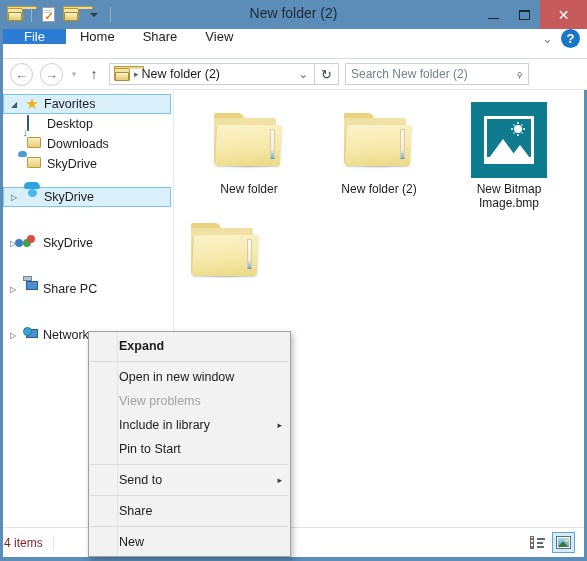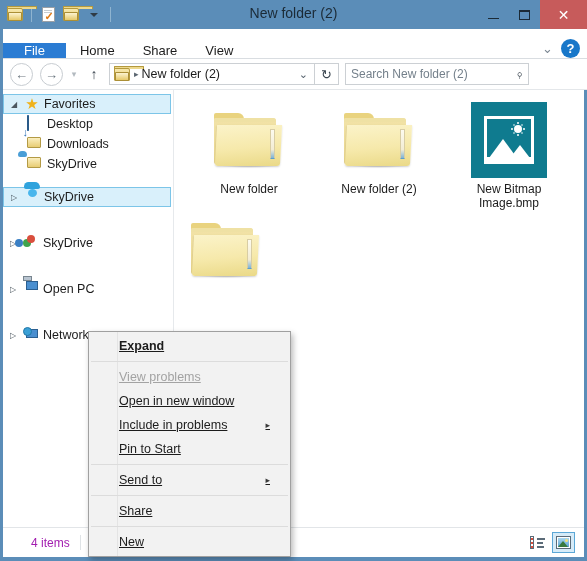--- a/index.html
+++ b/index.html
@@ -74,21 +74,21 @@
   }
   .win-btn.close { width: 47px; background: #c75b5b; }
   .min-glyph { width: 11px; height: 1px; background: #1b2a36; margin-top: 7px; }
   .max-glyph { width: 11px; height: 10px; border: 1px solid #1b2a36; border-top-width: 2px; }
   .close-glyph { color: #fff; font-size: 14px; line-height: 14px; }
 
   
   #ribbon {
     height: 30px; flex: none; position: relative;
     background: #fff; border-bottom: 1px solid #d9dde1;
-    display: flex; align-items: flex-end;
+    display: flex; align-items: flex-start;
   }
   #ribbon::before {
     content: ""; position: absolute; left: 0; top: 0; width: 3px; height: 30px; background: #5b8db8;
   }
   .tab {
     display: flex; align-items: center; padding: 0 14px; font-size: 13px; color: #1c1c1c;
     cursor: default;
   }
   .tab.file { background: #2b7cd3; color: #fff; margin-left: 3px; padding: 0 21px; }
   #ribbon-right { margin-left: auto; display: flex; align-items: center; padding-right: 7px; gap: 8px; }
@@ -297,42 +297,42 @@
 
   
   #ctxmenu {
     position: absolute; left: 88px; top: 241px; width: 203px;
     background: #f2f2f2; border: 1px solid #a0a0a0;
     box-shadow: 2px 3px 6px rgba(0,0,0,0.28);
     padding: 2px 0; z-index: 50;
   }
   .ctx-item {
     height: 24px; display: flex; align-items: center;
-    padding-left: 30px; padding-right: 20px;
-    font-size: 12.5px; color: #1c1c1c; cursor: default; position: relative; text-decoration: underline;
+    padding-left: 30px; padding-right: 8px;
+    font-size: 12.5px; color: #1c1c1c; cursor: default; position: relative;
   }
   .ctx-item.bold { font-weight: bold; }
   .ctx-item.disabled { color: #a3a3a3; }
   .ctx-sep { height: 1px; background: #dcdcdc; margin: 3px 2px 3px 2px; }
   .ctx-arrow {
     margin-left: auto; font-size: 9px; color: #3a3a3a;
   }
   #ctxmenu::before {
     content: ""; position: absolute; left: 0; top: 0; width: 28px; height: 100%;
     background: #f2f2f2; border-right: 1px solid #e4e4e4;
   }
   .ctx-item, .ctx-sep { position: relative; z-index: 2; }
 
   
   #statusbar {
     height: 30px; flex: none; background: #fff; margin: 0 3px;
     display: flex; align-items: center; position: relative;
     border-top: 1px solid #e2e5e8;
   }
-  #status-left { font-size: 12px; color: #a21caf; padding-left: 28px; }
+  #status-left { font-size: 12px; color: #7f1d1d; padding-left: 1px; }
   #status-sep { width: 1px; height: 15px; background: #dfe3e6; margin-left: 10px; }
   #status-right {
     margin-left: auto; display: flex; align-items: center; gap: 3px; padding-right: 9px;
   }
   .viewbtn {
     width: 23px; height: 21px; display: flex; align-items: center; justify-content: center;
     cursor: default; border: 1px solid transparent;
   }
   .viewbtn.active { background: #d6ebf8; border: 1px solid #5ba7d6; }
   .det-ico { position: relative; width: 15px; height: 13px; }
@@ -490,21 +490,21 @@
       </div>
 
       <div class="nav-spacer"></div>
       <div class="nav-spacer"></div>
 
       <div class="nav-item root">
         <span class="expander">▷</span>
         <span class="ico">
           <span class="ico-pc"><span class="mon"></span><span class="base"></span></span>
         </span>
-        <span>Open PC</span>
+        <span>Share PC</span>
       </div>
 
       <div class="nav-spacer"></div>
       <div class="nav-spacer"></div>
 
       <div class="nav-item root">
         <span class="expander">▷</span>
         <span class="ico">
           <span class="ico-net"><span class="mon"></span><span class="globe"></span></span>
         </span>
@@ -572,28 +572,28 @@
         </div>
       </div>
     </div>
 
     <div id="ctxmenu">
       <div class="ctx-item bold">
         <span>Expand</span>
       </div>
       <div class="ctx-sep"></div>
 
+      <div class="ctx-item">
+        <span>Open in new window</span>
+      </div>
       <div class="ctx-item disabled">
         <span>View problems</span>
       </div>
       <div class="ctx-item">
-        <span>Open in new window</span>
-      </div>
-      <div class="ctx-item">
-        <span>Include in problems</span>
+        <span>Include in library</span>
         <span class="ctx-arrow">▸</span>
       </div>
       <div class="ctx-item">
         <span>Pin to Start</span>
       </div>
       <div class="ctx-sep"></div>
 
       <div class="ctx-item">
         <span>Send to</span>
         <span class="ctx-arrow">▸</span>

